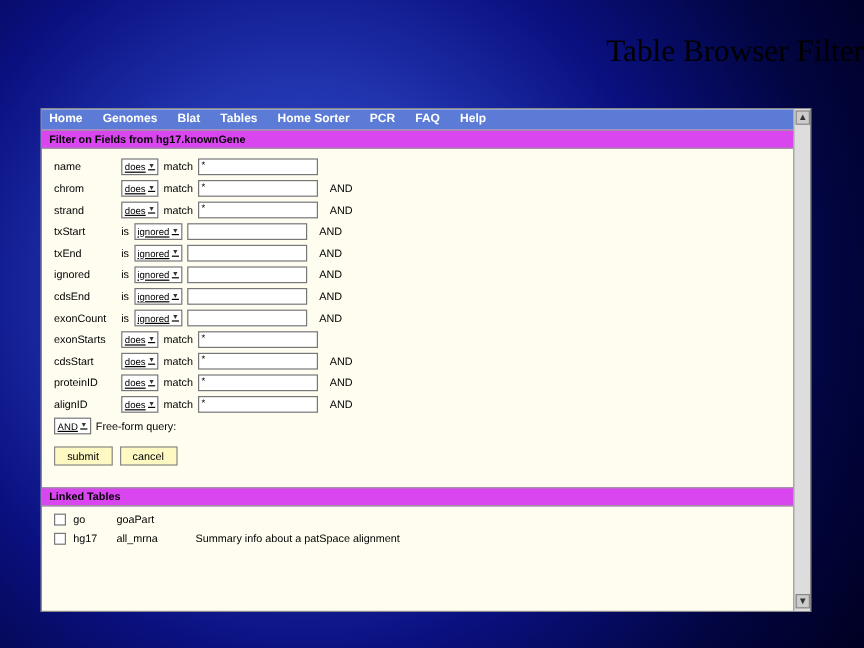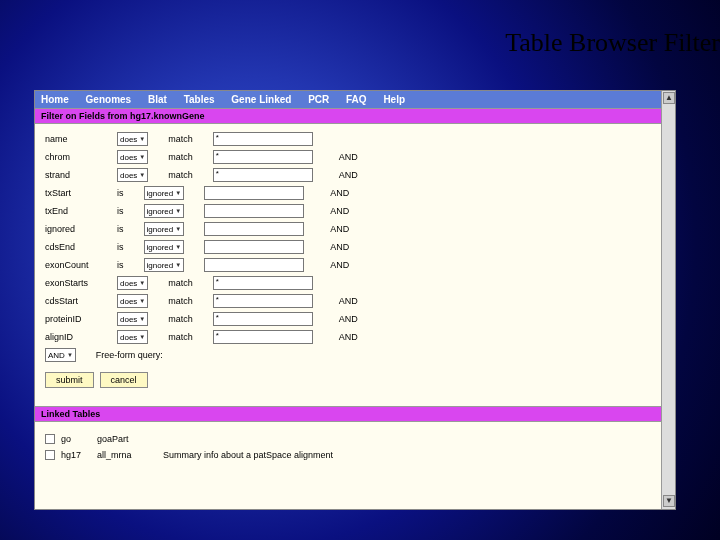--- a/index.html
+++ b/index.html
@@ -76,70 +76,71 @@
     padding: 2px 6px;
     font-weight: bold;
     font-size: 9px;
     margin-bottom: 4px;
   }
   .filter-rows { padding: 2px 10px; }
   .frow {
     display: flex;
     align-items: center;
     height: 18px;
-    gap: 20px;
+    gap: 4px;
   }
   .frow .lbl { width: 52px; }
   .sel {
     height: 14px;
     border: 1px solid #777;
     background: #fff;
     font-size: 8px;
     padding: 2px 2px;
     display: inline-flex;
     align-items: center;
     gap: 2px;
+    text-decoration: underline;
   }
   .sel .caret { font-size: 6px; color: #333; }
   .txt {
     height: 14px;
     border: 1px solid #777;
     background: #fff;
     font-size: 8px;
     padding: 0 2px;
   }
   .andlbl { margin-left: 6px; }
   .buttons-row { padding: 6px 10px 10px; display:flex; gap:6px; }
   .btn {
     border: 1px solid #888;
     background: #fef9c3;
     font-size: 9px;
     padding: 2px 10px;
     cursor: pointer;
   }
   .linked-section { margin-top: 8px; }
   .linked-rows { padding: 2px 10px; }
-  .lrow { display:flex; align-items:flex-end; height:16px; gap:6px; }
+  .lrow { display:flex; align-items:flex-start; height:16px; gap:6px; }
   .chk { width:10px; height:10px; border:1px solid #777; background:#fff; }
 </style>
 </head>
 <body>
 
 <div class="slide-bg"></div>
 <div class="slide-title">Table Browser Filter</div>
 
 <div class="browser-window">
   <div class="browser-content">
 
     <div class="menubar">
       <span>Home</span>
       <span>Genomes</span>
       <span>Blat</span>
       <span>Tables</span>
-      <span>Gene Linked</span>
+      <span>Home Sorter</span>
       <span>PCR</span>
       <span>FAQ</span>
       <span>Help</span>
     </div>
 
     <div class="section-header">Filter on Fields from hg17.knownGene</div>
 
     <div class="filter-rows">
 
       <div class="frow">

